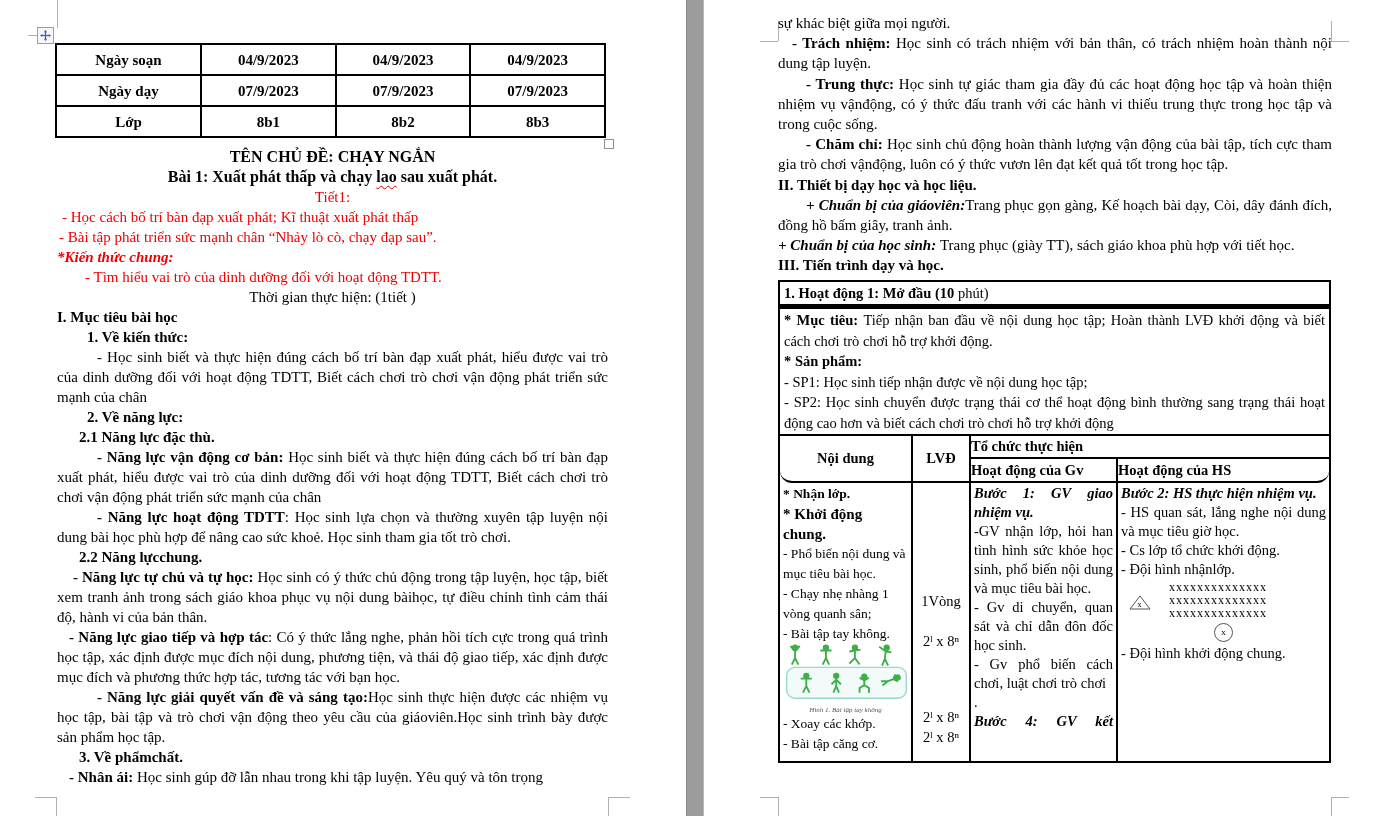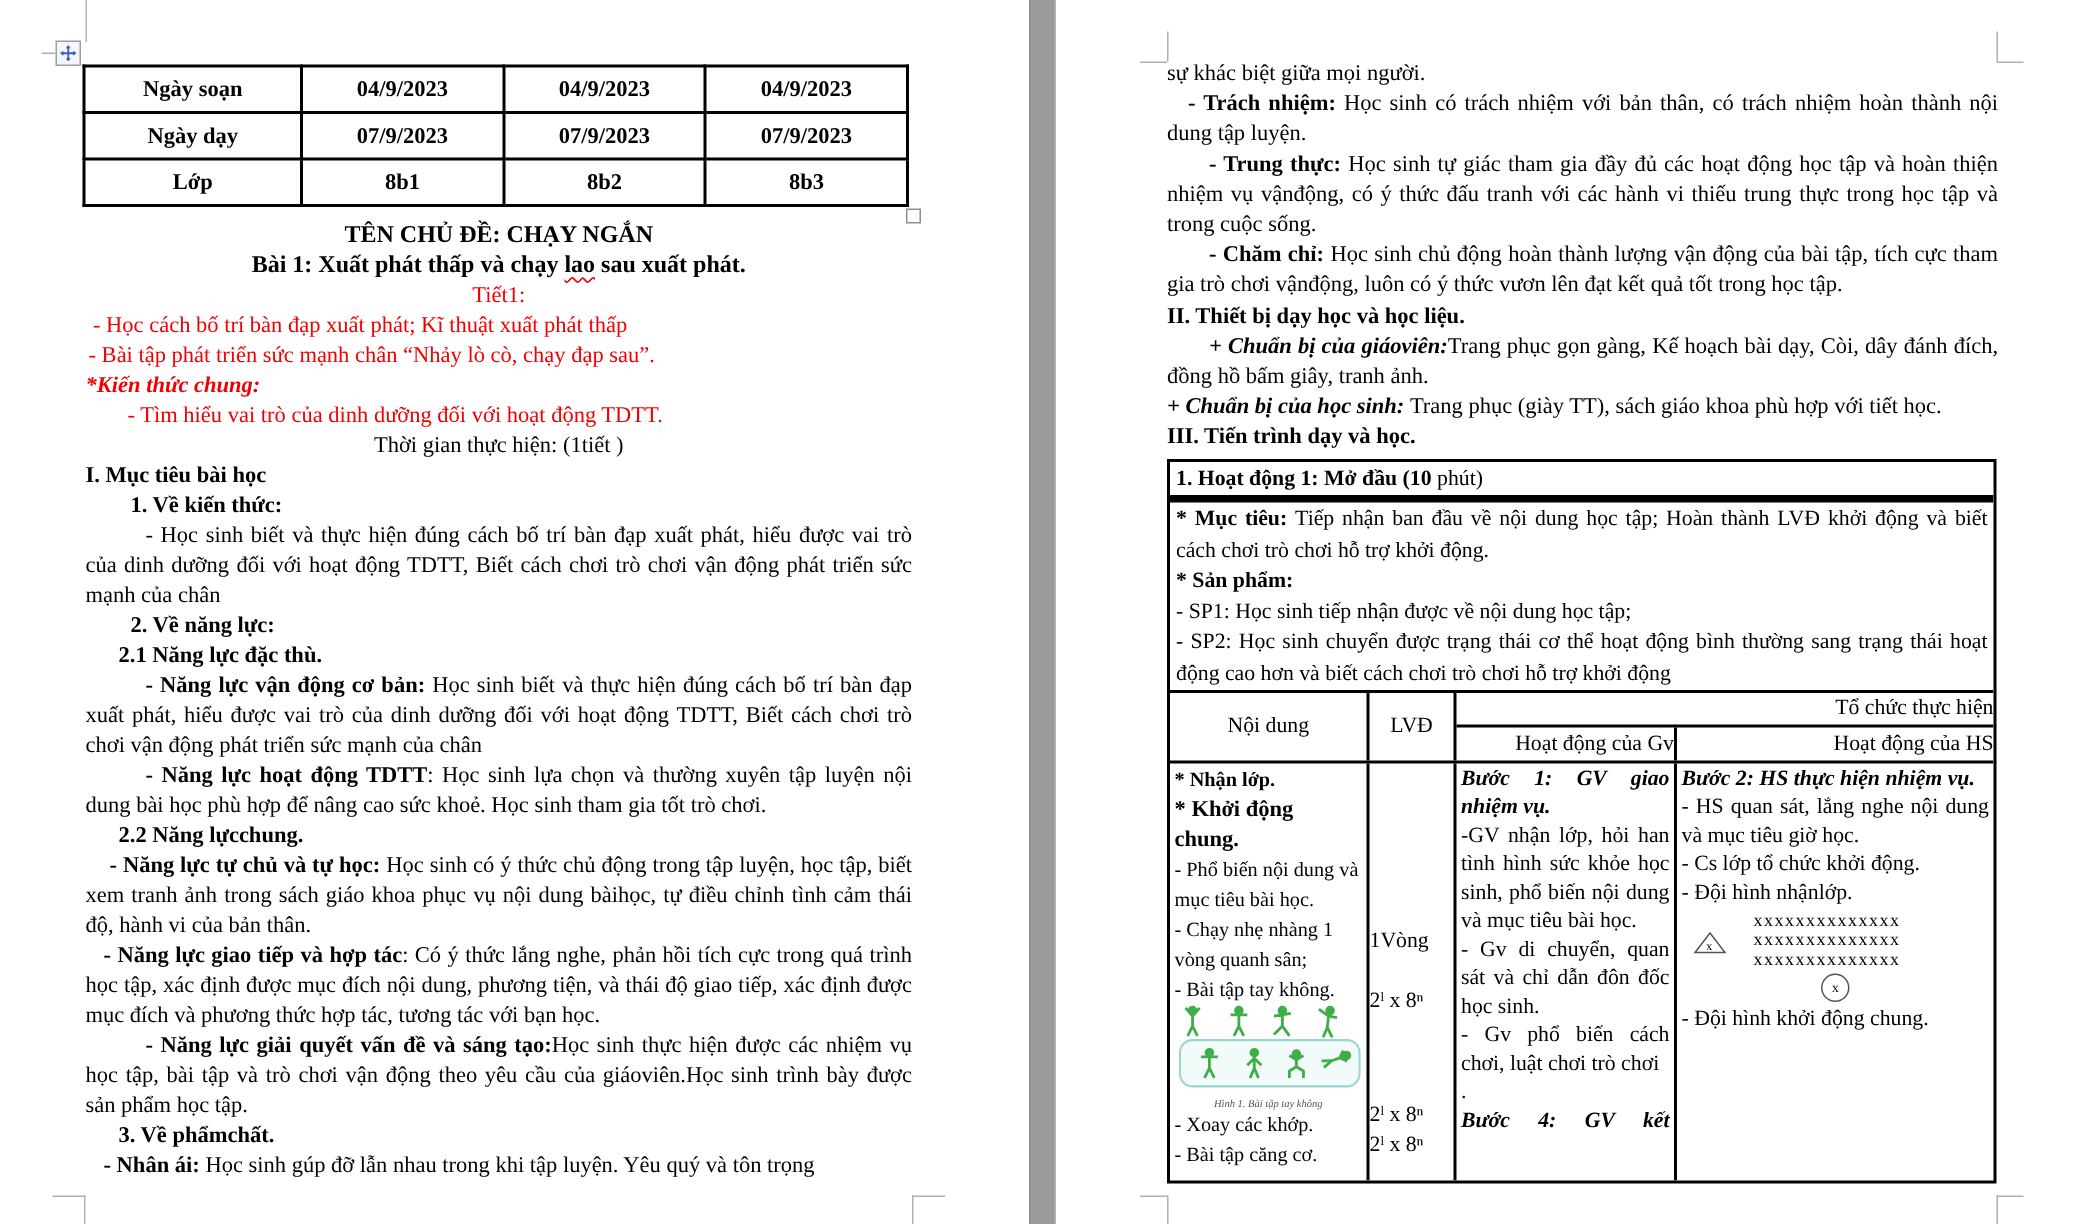--- a/index.html
+++ b/index.html
@@ -36,31 +36,31 @@
   
   .ti12{text-indent:12px}.ti14{text-indent:14px}.ti16{text-indent:16px}
   .ti22{text-indent:22px}.ti28{text-indent:28px}.ti30{text-indent:30px}.ti40{text-indent:40px}
   .doc-title{margin-top:9px;}
   
   .atable{margin-top:4px;border:2px solid #000;width:553px;box-sizing:border-box;
     font-size:14.5px;line-height:20.5px;overflow:hidden;}
   .at-title{border-bottom:5px solid #000000;padding:1px 4px;}
   .at-goal{border-bottom:2px solid #000;padding:1px 4px;}
   .at-head{display:grid;grid-template-columns:133px 58px 1fr;border-bottom:2px solid #000;
-    text-align:right;font-weight:normal;}
+    text-align:left;font-weight:bold;border-radius:12px;}
   .at-head .hc{border-right:2px solid #000;display:flex;align-items:center;justify-content:center;}
   .at-head .c3 .tc{border-bottom:2px solid #000;height:21px;line-height:21px;}
   .at-head .c3 .sub{display:grid;grid-template-columns:147px 1fr;height:22px;line-height:22px;}
   .at-head .c3 .sub .gvh{border-right:2px solid #000;}
   .at-body{display:grid;grid-template-columns:133px 58px 147px 1fr;height:278px;}
   .at-body .bc{border-right:2px solid #000;padding:1px 3px;overflow:hidden;}
   .at-body .bc:last-child{border-right:none;}
   .cell-nd{font-size:13.5px;line-height:20px;text-align:left;}
   .cell-lvd{position:relative;font-size:14.5px;}
-  .cell-lvd .lvd-i{position:absolute;left:0;width:100%;}
+  .cell-lvd .lvd-i{position:absolute;left:0;width:100%;text-align:center;}
   .cell-gv,.cell-hs{line-height:19px;text-align:justify;}
   .b4{text-align-last:justify;}
   .fig-caption{font-size:7px;font-style:italic;color:#555;text-align:center;line-height:8px;margin-top:-2px;}
   
   .xblock{position:relative;padding-left:48px;line-height:13px;font-size:12px;
     letter-spacing:1px;margin-top:2px;text-align:left;}
   .xblock .tri{position:absolute;left:8px;top:14px;}
   .circle-x{width:17px;height:17px;border:1px solid #555;border-radius:50%;
     margin:3px auto 2px auto;font-size:9px;line-height:17px;text-align:center;letter-spacing:0;}
 </style>
@@ -144,21 +144,21 @@
   <p class="ti40"><span class="b">- Năng lực hoạt động TDTT</span><span>: Học sinh lựa chọn và thường xuyên tập luyện nội dung bài học phù hợp để nâng cao sức khoẻ. Học sinh tham gia tốt trò chơi.</span></p>
   <div class="ln b ti22">2.2 Năng lựcchung.</div>
   <p class="ti16"><span class="b">- Năng lực tự chủ và tự học: </span><span>Học sinh có ý thức chủ động trong tập luyện, học tập, biết xem tranh ảnh trong sách giáo khoa phục vụ nội dung bàihọc, tự điều chỉnh tình cảm thái độ, hành vi của bản thân.</span></p>
   <p class="ti12"><span class="b">- Năng lực giao tiếp và hợp tác</span><span>: Có ý thức lắng nghe, phản hồi tích cực trong quá trình học tập, xác định được mục đích nội dung, phương tiện, và thái độ giao tiếp, xác định được mục đích và phương thức hợp tác, tương tác với bạn học.</span></p>
   <p class="ti40"><span class="b">- Năng lực giải quyết vấn đề và sáng tạo:</span><span>Học sinh thực hiện được các nhiệm vụ học tập, bài tập và trò chơi vận động theo yêu cầu của giáoviên.Học sinh trình bày được sản phẩm học tập.</span></p>
   <div class="ln b ti22">3. Về phẩmchất.</div>
   <p class="ti12"><span class="b">- Nhân ái: </span><span>Học sinh  gúp đỡ lẫn nhau trong khi tập luyện. Yêu quý và tôn trọng</span></p>
 </div>
 
 <div class="page page-right">
-  <p style="margin-top:39px">sự khác biệt giữa mọi người.</p>
+  <p style="margin-top:13px">sự khác biệt giữa mọi người.</p>
   <p class="ti14"><span class="b">- Trách nhiệm: </span><span>Học sinh có trách nhiệm với bản thân, có trách nhiệm hoàn thành nội dung tập luyện.</span></p>
   <p class="ti28"><span class="b">- Trung thực: </span><span>Học sinh tự giác tham gia đầy đủ các hoạt động học tập và hoàn thiện nhiệm vụ vậnđộng, có ý thức đấu tranh với các hành vi thiếu trung thực trong học tập và trong cuộc  sống.</span></p>
   <p class="ti28"><span class="b">- Chăm chỉ: </span><span>Học sinh chủ động hoàn thành lượng vận động của bài tập, tích cực tham gia trò chơi vậnđộng, luôn có ý thức vươn lên đạt kết quả tốt  trong học tập.</span></p>
   <div class="ln b">II. Thiết bị dạy học và học liệu.</div>
   <p class="ti28"><span class="bi">+ Chuẩn bị của giáoviên:</span><span>Trang phục gọn gàng, Kế hoạch bài dạy, Còi, dây đánh đích, đồng hồ bấm giây, tranh ảnh.</span></p>
   <p><span class="bi">+ Chuẩn bị của học sinh: </span><span>Trang phục (giày TT), sách giáo khoa phù hợp với tiết học.</span></p>
   <div class="ln b">III. Tiến trình dạy và học.</div>
 
   <div class="atable">
     <div class="at-title"><span class="b">1. Hoạt động 1: Mở đầu (10 </span><span>phút)</span></div>

